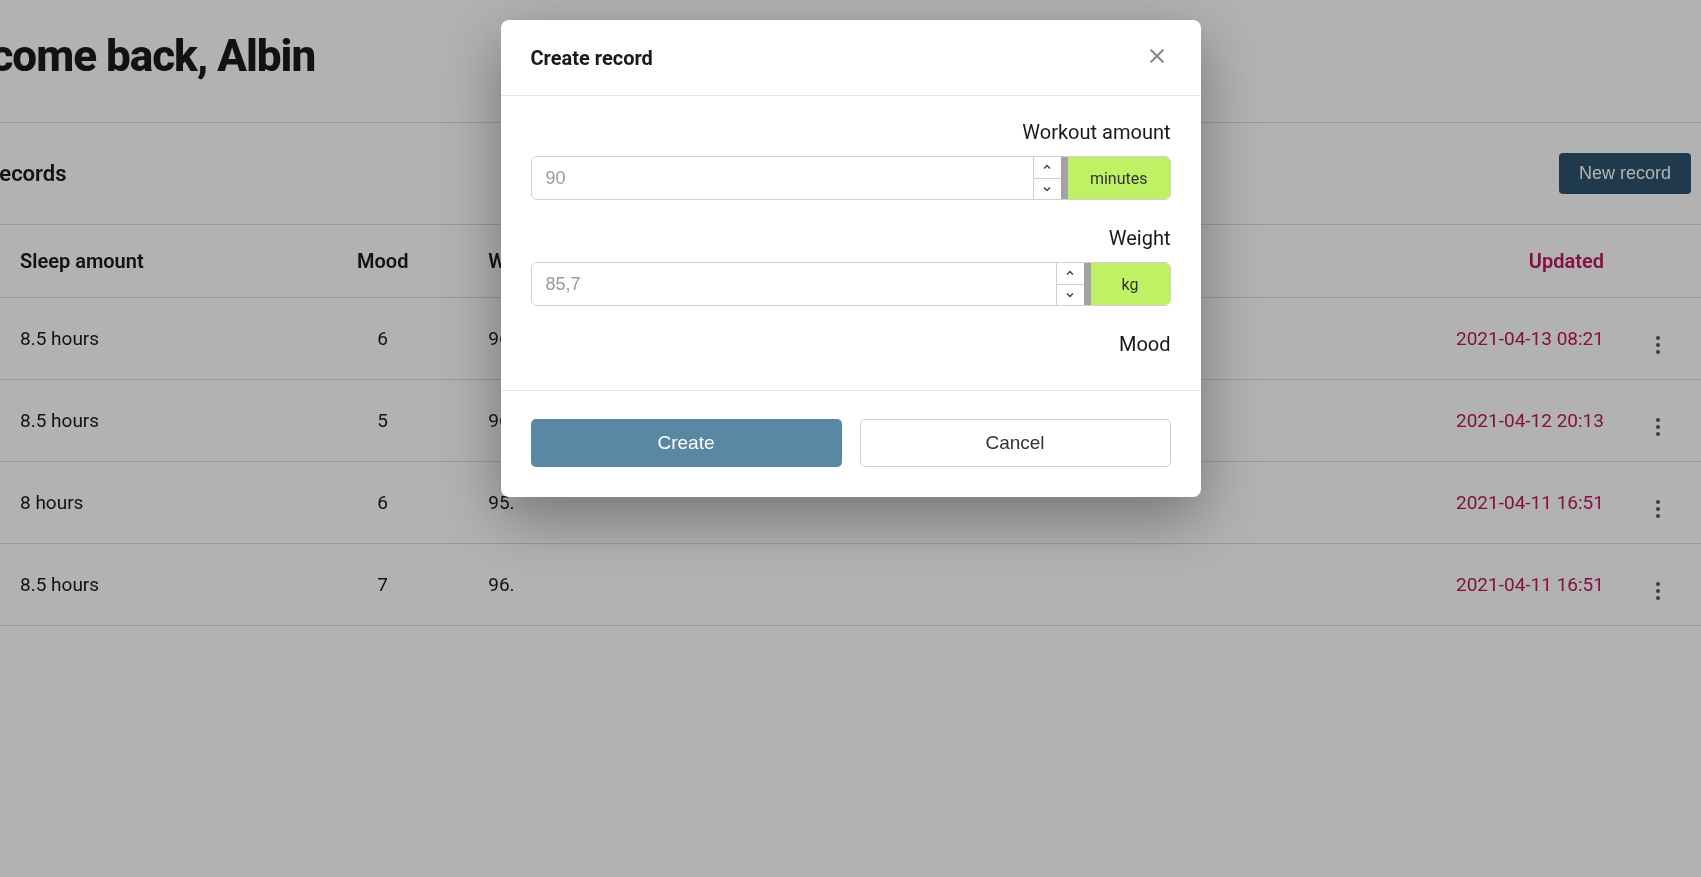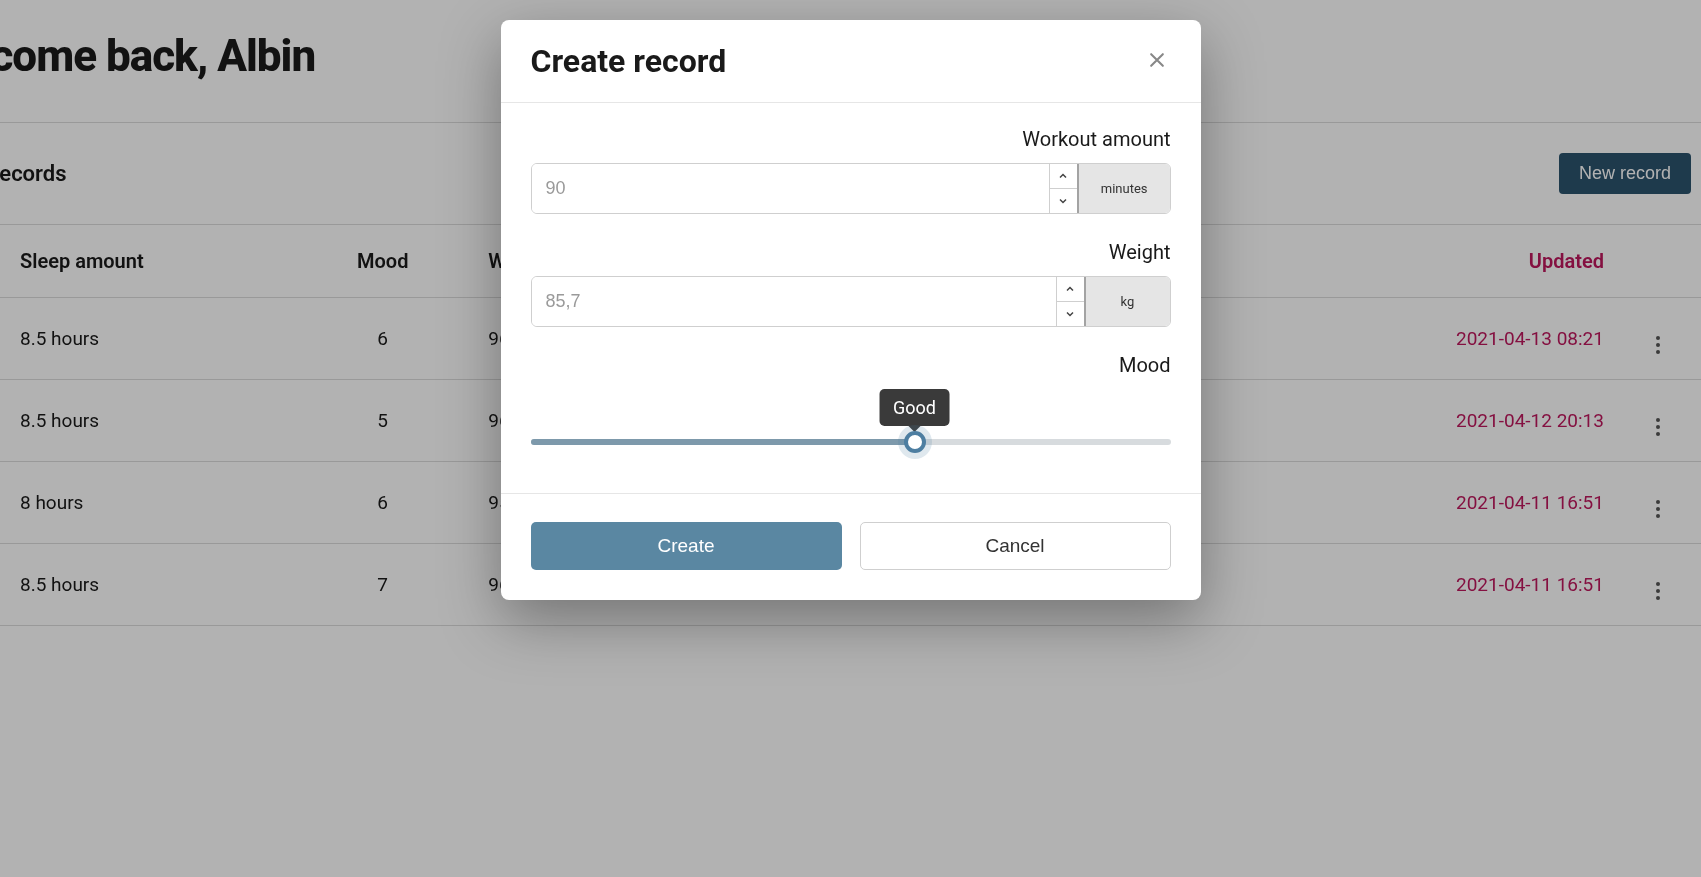--- a/index.html
+++ b/index.html
@@ -111,21 +111,21 @@
     overflow: hidden;
   }
   .modal-head {
     display: flex;
     align-items: center;
     justify-content: space-between;
     padding: 22px 30px;
     border-bottom: 1px solid #e6e6e6;
   }
   .modal-title {
-    font-size: 32px;
+    font-size: 20px;
     font-weight: 700;
   }
   .close-btn {
     background: none;
     border: none;
     cursor: pointer;
     color: #888;
     padding: 4px;
   }
   .close-btn svg { width: 20px; height: 20px; }
@@ -139,21 +139,21 @@
     font-size: 20px;
     margin-bottom: 12px;
     text-align: right;
   }
   .input-row {
     display: flex;
     border: 1px solid #cfcfcf;
     border-radius: 6px;
     overflow: hidden;
     align-items: stretch;
-    height: 51px;
+    height: 44px;
   }
   .input-row input[type="text"] {
     flex: 1;
     border: none;
     outline: none;
     padding: 0 14px;
     font-size: 18px;
     color: #333;
     background: #fff;
   }
@@ -170,28 +170,28 @@
     background: #fff;
     cursor: pointer;
     display: flex;
     align-items: center;
     justify-content: center;
     color: #444;
   }
   .stepper button + button { border-top: 1px solid #cfcfcf; }
   .stepper svg { width: 12px; height: 12px; }
   .unit {
-    border-left: 2px solid #a3a3a3;
+    border-left: 7px solid #a3a3a3;
     display: flex;
     align-items: center;
     justify-content: center;
     padding: 0 22px;
-    font-size: 13px;
+    font-size: 16px;
     color: #333;
-    background: #e5e5e5;
+    background: #bef264;
     min-width: 86px;
   }
 
   
   .slider-wrap {
     position: relative;
     height: 70px;
     padding-top: 50px;
   }
   .slider-track {
@@ -397,27 +397,20 @@
                   <path d="M6 9l6 6 6-6"></path>
                 </svg>
             </button>
           </div>
           <div class="unit">kg</div>
         </div>
       </div>
 
       <div class="field">
         <label class="field-label">Mood</label>
-        <div class="slider-wrap">
-          <div class="slider-tooltip" id="mood-tooltip" style="left: 60%;">Good</div>
-          <div class="slider-track">
-            <div class="slider-fill" id="mood-fill" style="width: 60%;"></div>
-            <div class="slider-thumb" id="mood-thumb" style="left: 60%;"></div>
-          </div>
-        </div>
       </div>
 
     </div>
 
     <div class="modal-foot">
       <button class="btn btn-primary">Create</button>
       <button class="btn btn-secondary">Cancel</button>
     </div>
 
   </div>

